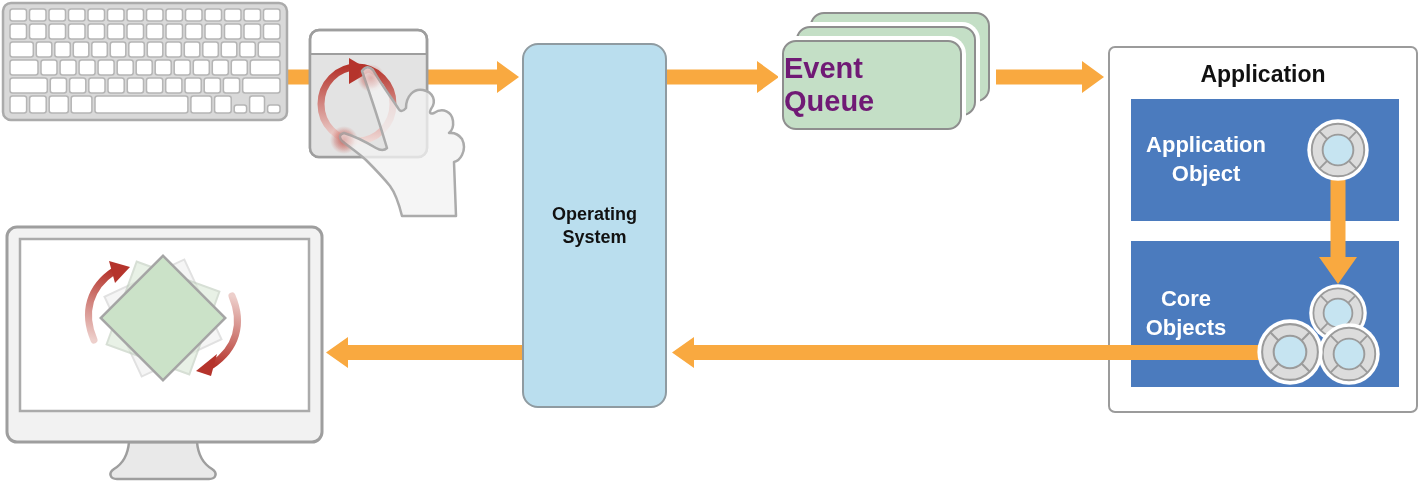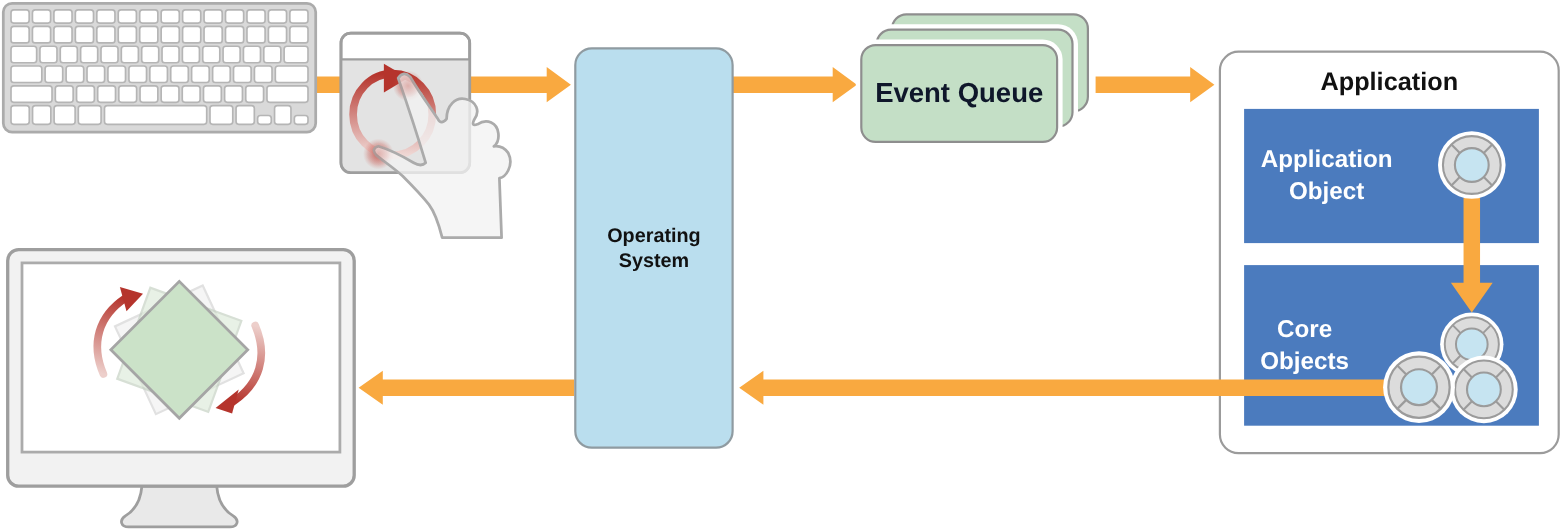--- a/index.html
+++ b/index.html
@@ -22,26 +22,26 @@
     width:112px;text-align:center;font-size:18px;font-weight:bold;color:#111;line-height:1.27;
   }
 
   
   .queue-card{
     position:absolute;width:180px;height:90px;box-sizing:border-box;z-index:2;
     background:#C4DFC6;border:2px solid #8E8E8E;border-radius:14px;
     box-shadow:0 0 0 4px #fff;
   }
   #queue-card-front{display:flex;align-items:center;justify-content:center;}
-  #queue-card-front .lbl{font-size:25px;font-weight:bold;color:#0f172a;}
+  #queue-card-front .lbl{font-size:29px;font-weight:bold;color:#701a75;}
 
   
   #app-panel{
     position:absolute;left:1108px;top:46px;width:310px;height:367px;z-index:2;
-    background:#fff;border:2.5px solid #9B9B9B;border-radius:18px;box-sizing:border-box;
+    background:#fff;border:2.5px solid #9B9B9B;border-radius:7px;box-sizing:border-box;
   }
   #app-panel .title{
     margin-top:13px;text-align:center;font-size:23px;font-weight:bold;color:#111;
   }
   .blue-box{
     position:absolute;left:21px;width:268px;background:#4B7BBE;box-sizing:border-box;
   }
   #app-object-box{top:51px;height:122px;}
   #core-objects-box{top:193px;height:146px;}
   .blue-box .txtwrap{

